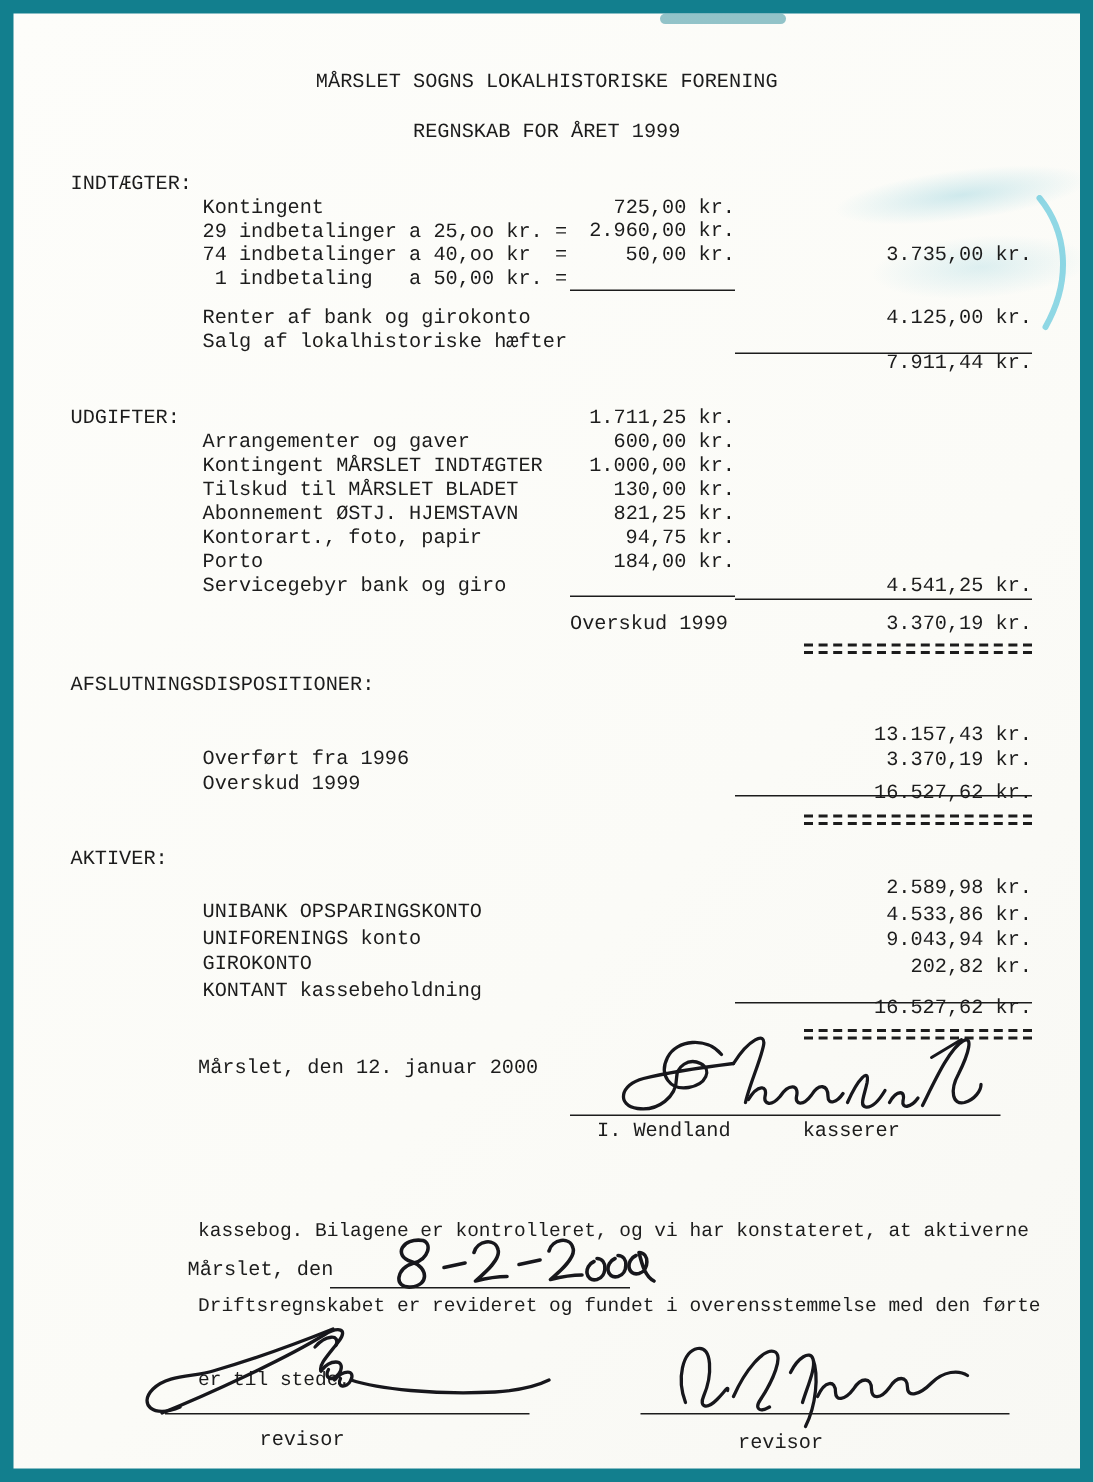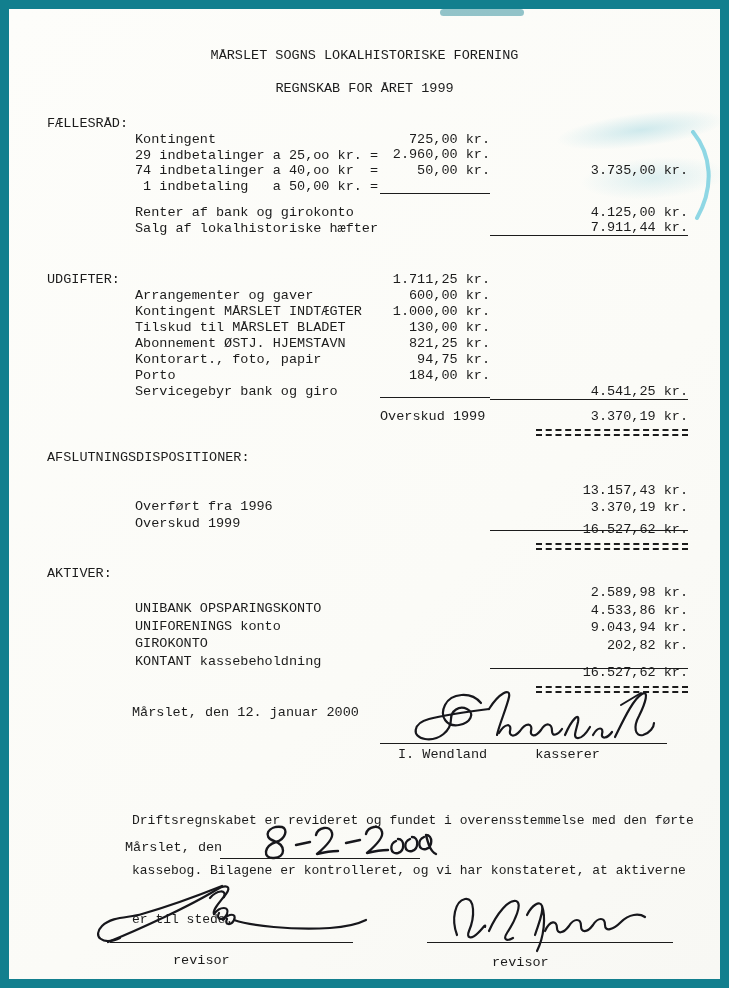--- a/index.html
+++ b/index.html
@@ -15,21 +15,21 @@
   .sec{position:absolute; left:38px; width:641px;}
   .row{display:grid; grid-template-columns:88px 245px 110px 198px; align-content:start;}
   .h155{height:15.5px;} .h16{height:16px;} .h17{height:17px;} .h175{height:17.5px;}
   .c2{white-space:pre;margin-top:16px;}
   .c3,.c4{text-align:right; white-space:pre;}
   .c3.left{text-align:left;}
   .u{border-bottom:1.8px solid #1c1c1c;}
   .midrule{border-bottom:1.8px solid #1c1c1c; height:13px;}
   .dblrule{width:152px; justify-self:end; height:3px; margin-top:3px;
     border-top:2.2px dashed #1c1c1c; border-bottom:2.2px dashed #1c1c1c;}
-  .mt11{margin-top:11px;} .mt15{} .mt9{margin-top:9px;}
+  .mt11{margin-top:11px;} .mt15{margin-top:15px;} .mt9{margin-top:9px;}
   .mt5{margin-top:5px;} .mt10{margin-top:10px;} .mt2{margin-top:2px;}
   .para{font-size:13px; line-height:16.5px; white-space:pre;}
   .sigline{position:absolute; border-top:1.7px solid #1c1c1c; height:0;}
   .names{display:flex; gap:48px; white-space:pre;text-align:center;}
   svg.ink path{fill:none; stroke:#17171c; stroke-linecap:round; stroke-linejoin:round;}
   .smudge{position:absolute; pointer-events:none;}
   .sr{position:absolute; width:1px; height:1px; overflow:hidden; clip-path:inset(50%);}
 </style>
 </head>
 <body>
@@ -43,21 +43,21 @@
   <div class="smudge" style="left:431px;top:0;width:84px;height:7px;border-radius:4px;background:rgba(18,127,142,0.45);"></div>
   <svg class="smudge" style="left:676px;top:121px;" width="40" height="92" viewBox="0 0 40 92">
     <path d="M 8 2 C 26 24 30 56 12 88" fill="none" stroke="rgba(35,180,210,0.5)" stroke-width="4" stroke-linecap="round"></path>
   </svg>
 
   <div class="abs center" style="top:39px">MÅRSLET SOGNS LOKALHISTORISKE FORENING</div>
   <div class="abs center" style="top:72px">REGNSKAB FOR ÅRET 1999</div>
 
   <div class="sec" style="top:107px">
     <div class="row h155">
-      <div class="c1">FÆLLESRÅD:</div>
+      <div class="c1">INDTÆGTER:</div>
       <div class="c2">Kontingent</div>
       <div class="c3"></div>
         <div class="c4"></div>
     </div>
     <div class="row h155">
       <div></div>
       <div class="c2">29 indbetalinger a 25,oo kr. =</div>
       <div class="c3">725,00 kr.</div>
       <div class="c4"></div>
     </div>
@@ -234,22 +234,22 @@
     <path stroke-width="2.2" d="M 206 52 C 214 36 224 14 233 9 C 240 5 237 17 230 31 C 224 42 226 52 234 50 C 241 48 245 42 245 38"></path>
     <path stroke-width="2" d="M 212 20 L 232 8"></path>
   </svg>
   <div class="sigline" style="left:371px;top:734px;width:287px"></div>
   <div class="abs names" style="left:389px;top:738px">
     <span>I. Wendland</span>
     <span>kasserer</span>
   </div>
 
   <div class="abs para" style="left:123px;top:771px">
+    <div>kassebog. Bilagene er kontrolleret, og vi har konstateret, at aktiverne</div>
     <div>Driftsregnskabet er revideret og fundet i overensstemmelse med den førte</div>
-    <div>kassebog. Bilagene er kontrolleret, og vi har konstateret, at aktiverne</div>
     <div>er til stede.</div>
   </div>
 
   <div class="abs" style="left:116px;top:831px">Mårslet, den</div>
   <svg class="abs ink" style="left:243px;top:814px" width="190" height="44" viewBox="0 0 190 44">
     <path stroke-width="2.4" d="M 30 4 C 16 2 10 14 22 18 C 34 22 34 34 22 35 C 10 36 12 22 24 19 C 34 16 36 6 30 4"></path>
     <path stroke-width="2.4" d="M 44 22 L 58 19"></path>
     <path stroke-width="2.4" d="M 64 12 C 66 4 78 2 80 10 C 82 16 72 25 65 31 C 73 29 82 28 86 28"></path>
     <path stroke-width="2.4" d="M 94 20 L 108 17"></path>
     <path stroke-width="2.4" d="M 114 11 C 116 3 128 1 130 9 C 132 15 122 24 115 30 C 123 28 132 27 136 27"></path>

